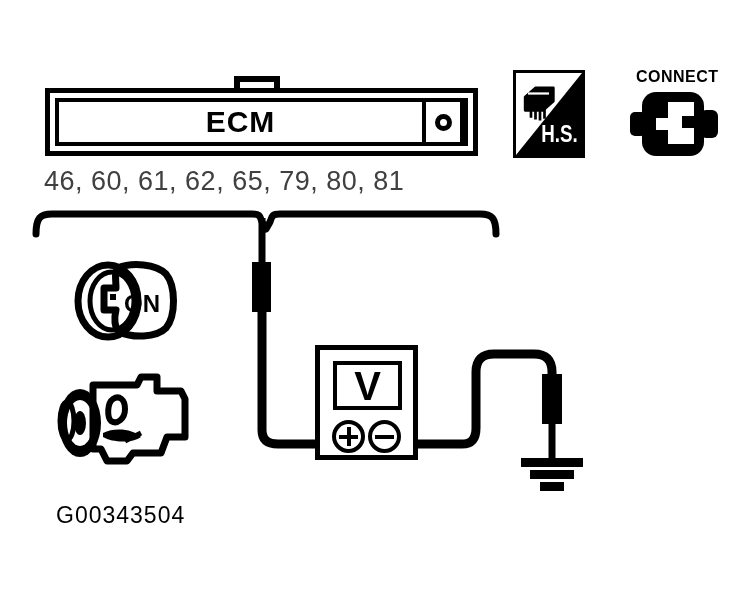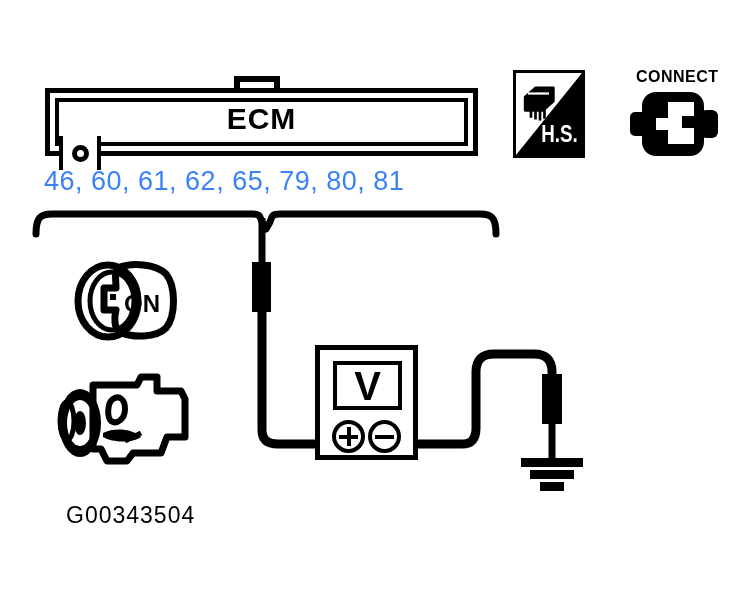--- a/index.html
+++ b/index.html
@@ -33,21 +33,20 @@
     position: absolute;
     left: 5px;
     top: 5px;
     right: 5px;
     bottom: 5px;
     border: 4px solid #000;
     box-sizing: border-box;
     background: #fff;
     display: flex;
     align-items: stretch;
-    flex-direction: column;
   }
   .hdr-cell {
     flex: 1 1 auto;
     display: flex;
     align-items: center;
     justify-content: center;
     font-size: 30px;
     font-weight: bold;
     letter-spacing: 1px;
     color: #000;
@@ -85,21 +84,21 @@
     width: 34px;
     height: 14px;
     background: #fff;
   }
 
   
   #pin-list {
     left: 44px;
     top: 166px;
     font-size: 27px;
-    color: #3b82f6;
+    color: #404040;
     letter-spacing: 0.5px;
     white-space: nowrap;
     font-family: "Liberation Sans", sans-serif;
   }
 
   
   #brace { left: 30px; top: 196px; }
 
   
   #hs-badge {
@@ -192,21 +191,21 @@
     position: absolute;
     left: 11px;
     top: 3px;
     width: 4px;
     height: 19px;
     background: #000;
   }
 
   
   #caption {
-    left: 66px;
+    left: 56px;
     top: 502px;
     font-size: 23px;
     color: #000;
     letter-spacing: 1px;
     font-family: "Liberation Sans", sans-serif;
   }
 </style>
 </head>
 <body>
 

